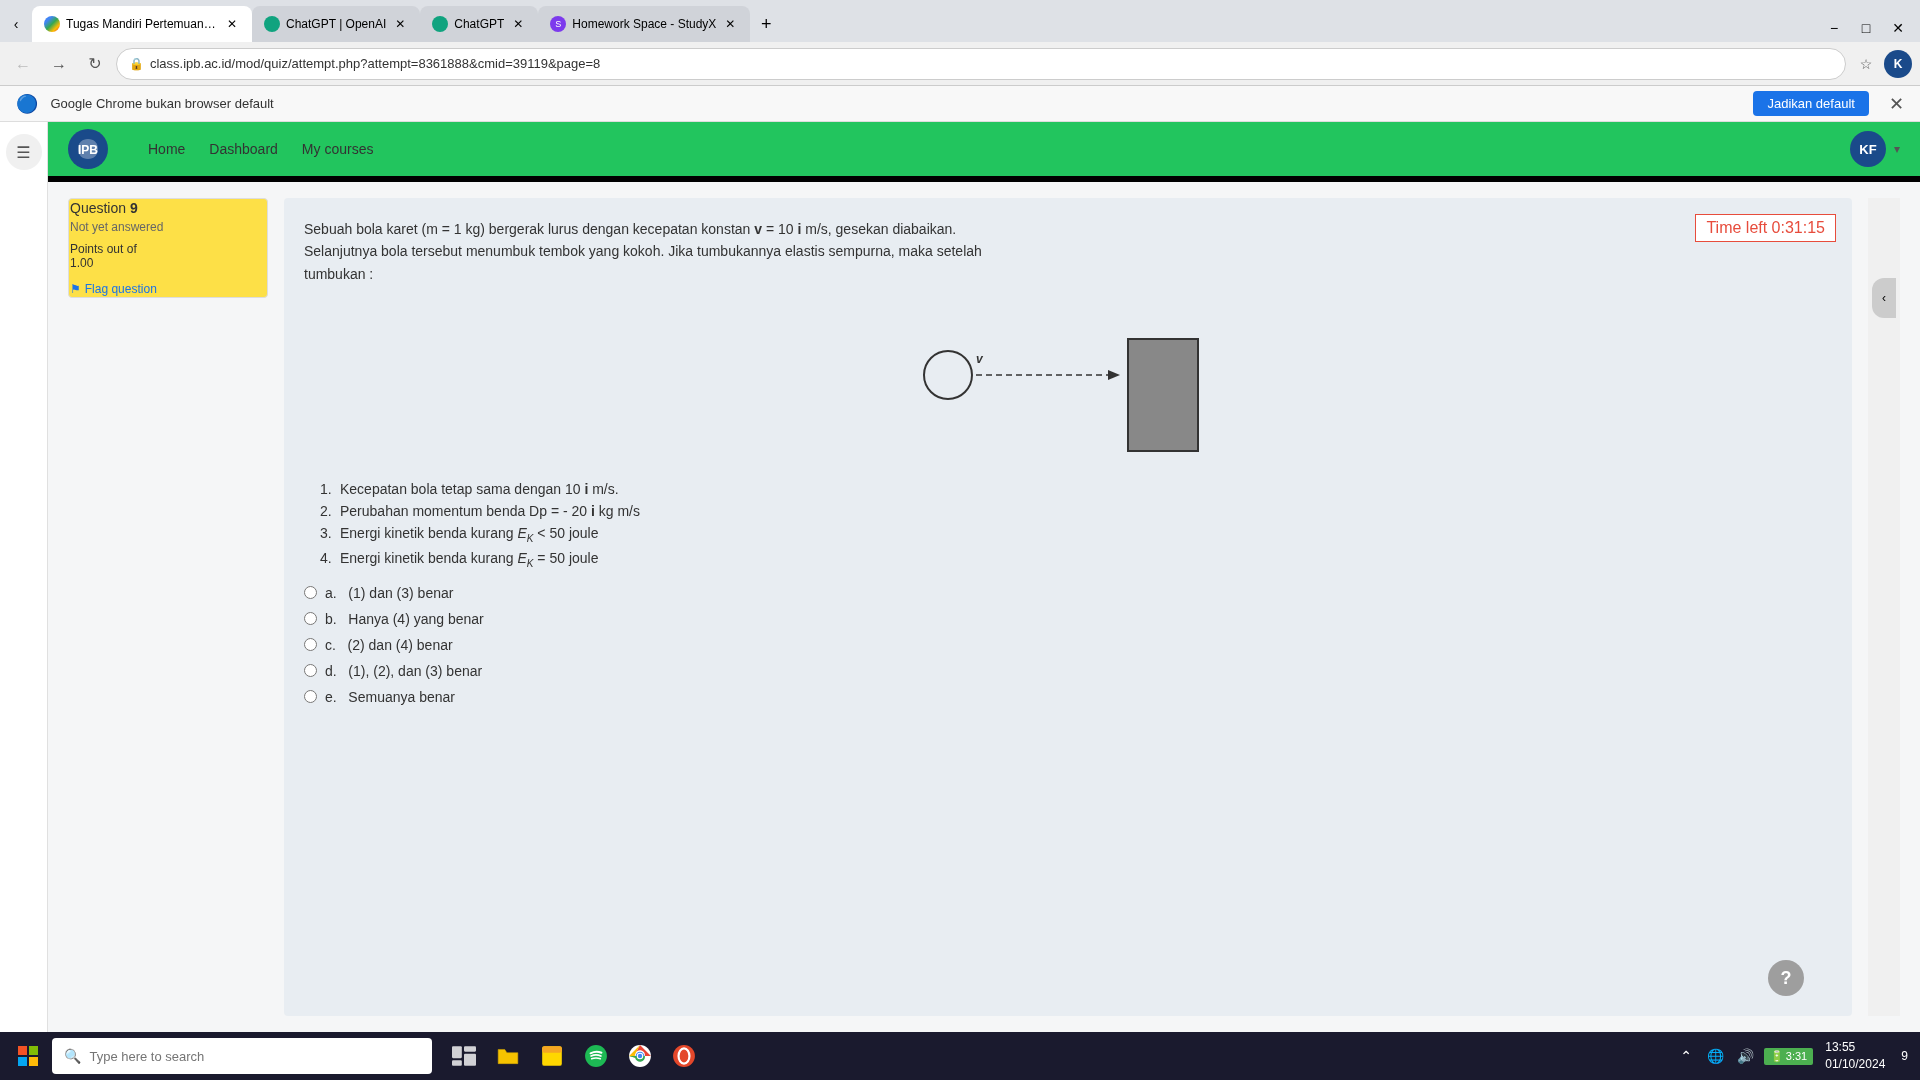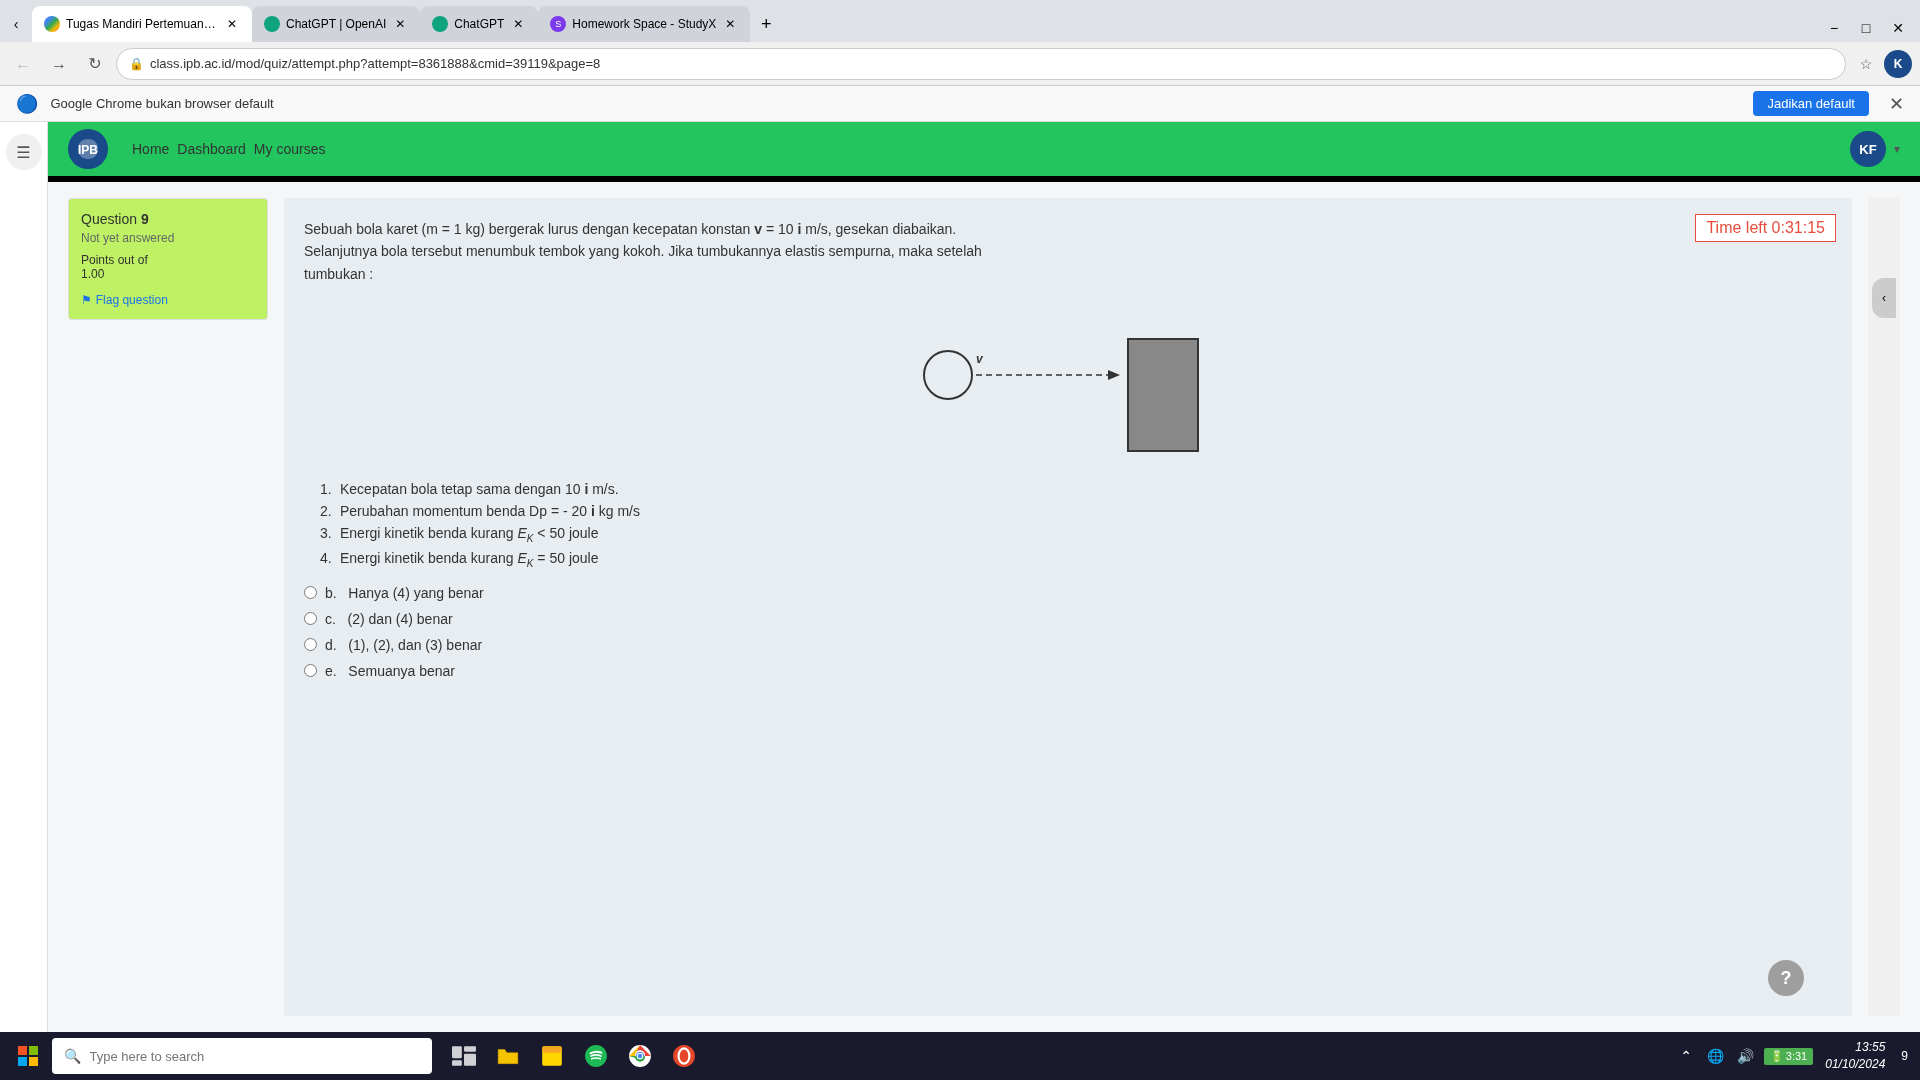--- a/index.html
+++ b/index.html
@@ -41,31 +41,31 @@
     
     .moodle-left-sidebar { width: 48px; background: #fff; border-right: 1px solid #e0e0e0; display: flex; flex-direction: column; align-items: center; padding-top: 12px; }
     .sidebar-toggle-btn { width: 36px; height: 36px; border-radius: 50%; background: #f0f0f0; display: flex; align-items: center; justify-content: center; cursor: pointer; font-size: 16px; color: #555; }
 
     
     .moodle-main { flex: 1; display: flex; flex-direction: column; background: #fff; overflow: hidden; }
 
     
     .moodle-navbar { display: flex; align-items: center; padding: 0 20px; height: 60px; border-bottom: 6px solid #000000; background: #22c55e; }
     .moodle-logo { width: 40px; height: 40px; border-radius: 50%; background: #1a4a8a; display: flex; align-items: center; justify-content: center; margin-right: 24px; overflow: hidden; }
-    .moodle-nav-links { display: flex; gap: 8px; }
+    .moodle-nav-links { display: flex; gap: 24px; margin-left: 16px; }
     .moodle-nav-link { font-size: 14px; color: #333; cursor: pointer; text-decoration: none; }
     .moodle-nav-right { margin-left: auto; display: flex; align-items: center; gap: 8px; }
     .user-avatar-btn { width: 36px; height: 36px; border-radius: 50%; background: #1a4a8a; color: #fff; display: flex; align-items: center; justify-content: center; font-size: 13px; font-weight: bold; cursor: pointer; }
 
     
     .quiz-content { display: flex; flex: 1; padding: 16px 20px; gap: 16px; overflow-y: auto; background: #f5f6f7; }
 
     
     .question-info-panel { width: 200px; flex-shrink: 0; }
-    .question-box { background: #bef264; border: 1px solid #ddd; border-radius: 4px; padding: 12px; }
+    .question-box { background: #fde047; border: 1px solid #ddd; border-radius: 4px; padding: 1px; }
     .question-number { font-size: 14px; font-weight: normal; color: #333; margin-bottom: 4px; }
     .question-number span { font-weight: bold; }
     .question-status { font-size: 12px; color: #666; margin-bottom: 8px; }
     .question-points { font-size: 12px; color: #333; margin-bottom: 12px; }
     .flag-question { display: flex; align-items: center; gap: 4px; font-size: 12px; color: #1a73e8; cursor: pointer; text-decoration: none; }
 
     
     .question-main-panel { flex: 1; background: #e8edf2; border-radius: 4px; padding: 20px; position: relative; }
 
     
@@ -98,21 +98,21 @@
     .taskbar-start { width: 40px; height: 40px; display: flex; align-items: center; justify-content: center; cursor: pointer; }
     .taskbar-search { flex: 0 0 380px; height: 36px; background: #fff; border-radius: 4px; display: flex; align-items: center; padding: 0 12px; gap: 8px; }
     .taskbar-search input { border: none; outline: none; font-size: 13px; flex: 1; background: transparent; color: #333; }
     .taskbar-icons { display: flex; align-items: center; gap: 4px; margin-left: 8px; }
     .taskbar-icon { width: 40px; height: 40px; display: flex; align-items: center; justify-content: center; cursor: pointer; border-radius: 4px; }
     .taskbar-icon svg, .taskbar-icon img { width: 24px; height: 24px; }
     .taskbar-right { margin-left: auto; display: flex; align-items: center; gap: 4px; }
     .taskbar-sys-icons { display: flex; align-items: center; gap: 2px; }
     .sys-icon { width: 28px; height: 28px; display: flex; align-items: center; justify-content: center; color: #fff; font-size: 14px; cursor: pointer; }
     .battery-indicator { background: #4caf50; color: #fff; font-size: 11px; padding: 2px 6px; border-radius: 2px; display: flex; align-items: center; gap: 2px; }
-    .taskbar-time { color: #fff; font-size: 12px; text-align: right; line-height: 1.4; padding: 0 8px; font-style: italic; }
+    .taskbar-time { color: #fff; font-size: 12px; text-align: left; line-height: 1.4; padding: 0 8px; }
     .taskbar-notification { color: #fff; font-size: 12px; padding: 0 4px; cursor: pointer; }
 
     
     .favicon-google { background: linear-gradient(135deg, #4285f4 25%, #34a853 50%, #fbbc05 75%, #ea4335 100%); width: 16px; height: 16px; border-radius: 50%; display: inline-block; }
     .favicon-openai { background: #10a37f; width: 16px; height: 16px; border-radius: 50%; display: inline-block; font-size: 9px; color: #fff; text-align: center; line-height: 16px; }
     .favicon-studyx { background: #7c3aed; width: 16px; height: 16px; border-radius: 50%; display: inline-block; font-size: 9px; color: #fff; text-align: center; line-height: 16px; }
 
     
     .physics-diagram { width: 360px; height: 160px; }
 
@@ -261,20 +261,24 @@
               <span>Energi kinetik benda kurang <em>E<sub>K</sub></em> &lt; 50 joule</span>
             </li>
             <li>
               <span class="opt-num">4.</span>
               <span>Energi kinetik benda kurang <em>E<sub>K</sub></em> = 50 joule</span>
             </li>
           </ol>
 
           <ul class="answer-options">
             <li class="answer-option">
+              <input type="radio" name="quiz_answer" id="ans_a" style="">
+              <label for="ans_a">a.&nbsp;&nbsp;&nbsp;(1) dan (3) benar</label>
+            </li>
+            <li class="answer-option">
               <input type="radio" name="quiz_answer" id="ans_b" style="">
               <label for="ans_b">b.&nbsp;&nbsp;&nbsp;Hanya (4) yang benar</label>
             </li>
             <li class="answer-option">
               <input type="radio" name="quiz_answer" id="ans_c" style="">
               <label for="ans_c">c.&nbsp;&nbsp;&nbsp;(2) dan (4) benar</label>
             </li>
             <li class="answer-option">
               <input type="radio" name="quiz_answer" id="ans_d" style="">
               <label for="ans_d">d.&nbsp;&nbsp;&nbsp;(1), (2), dan (3) benar</label>

